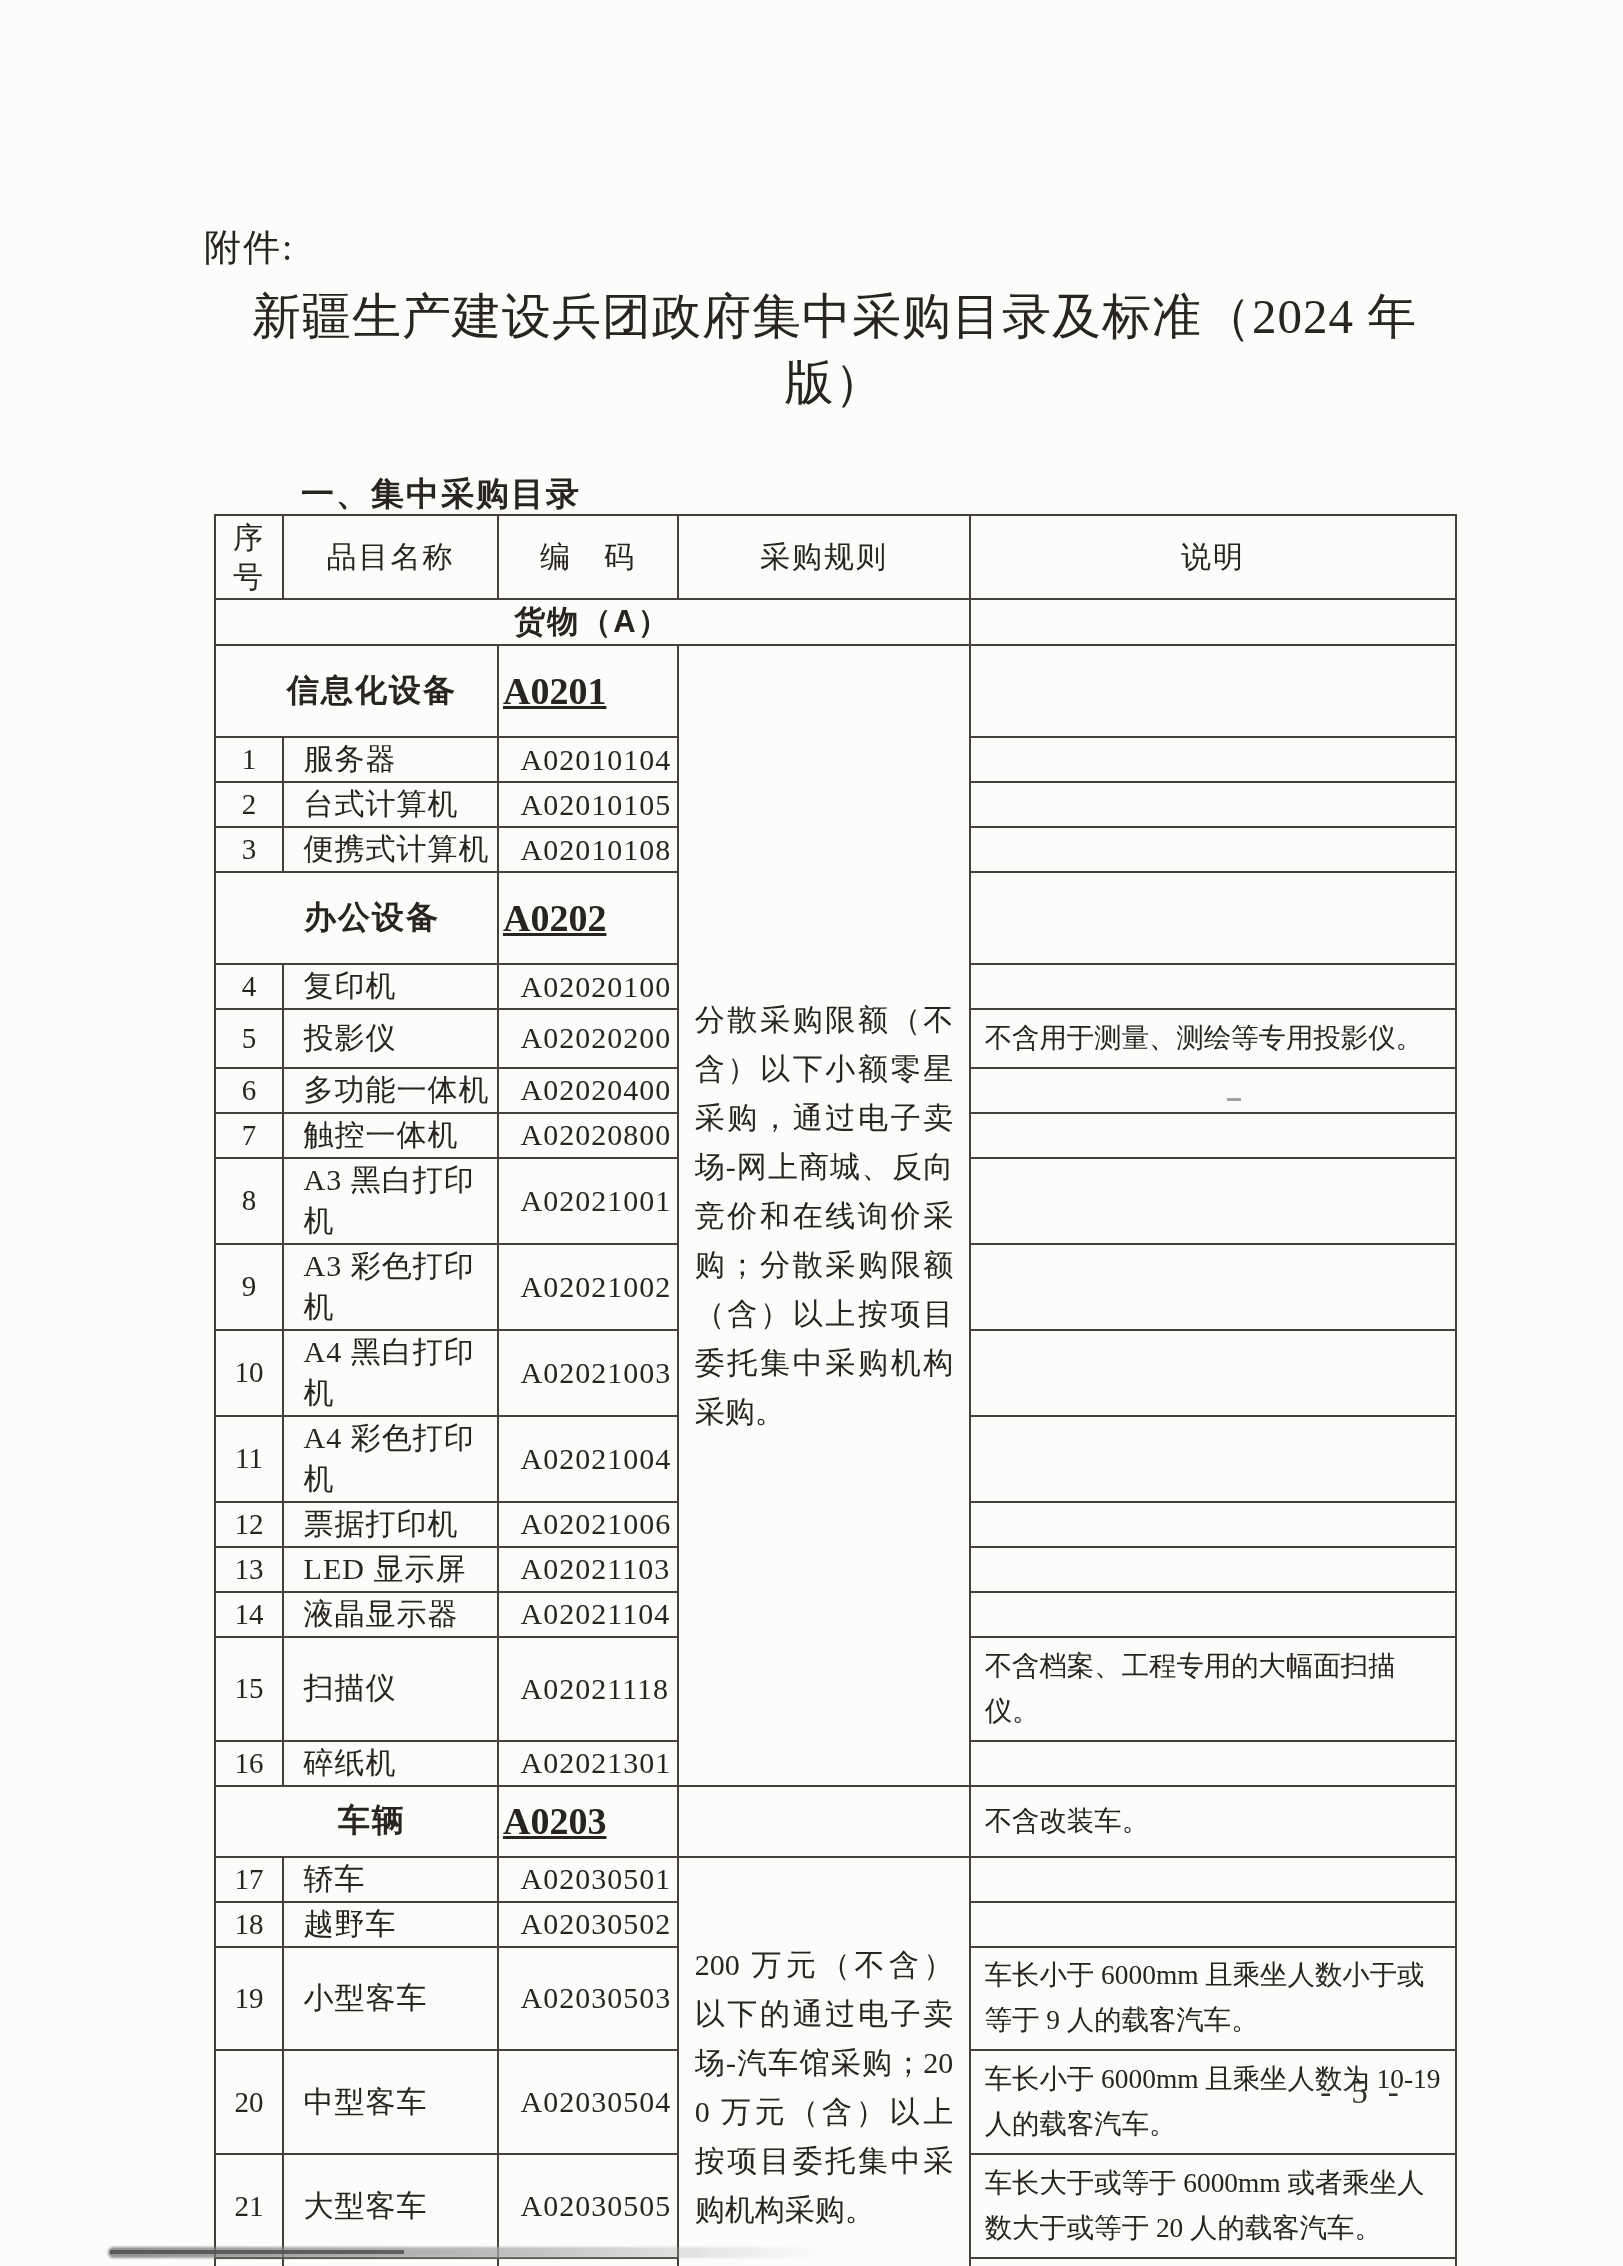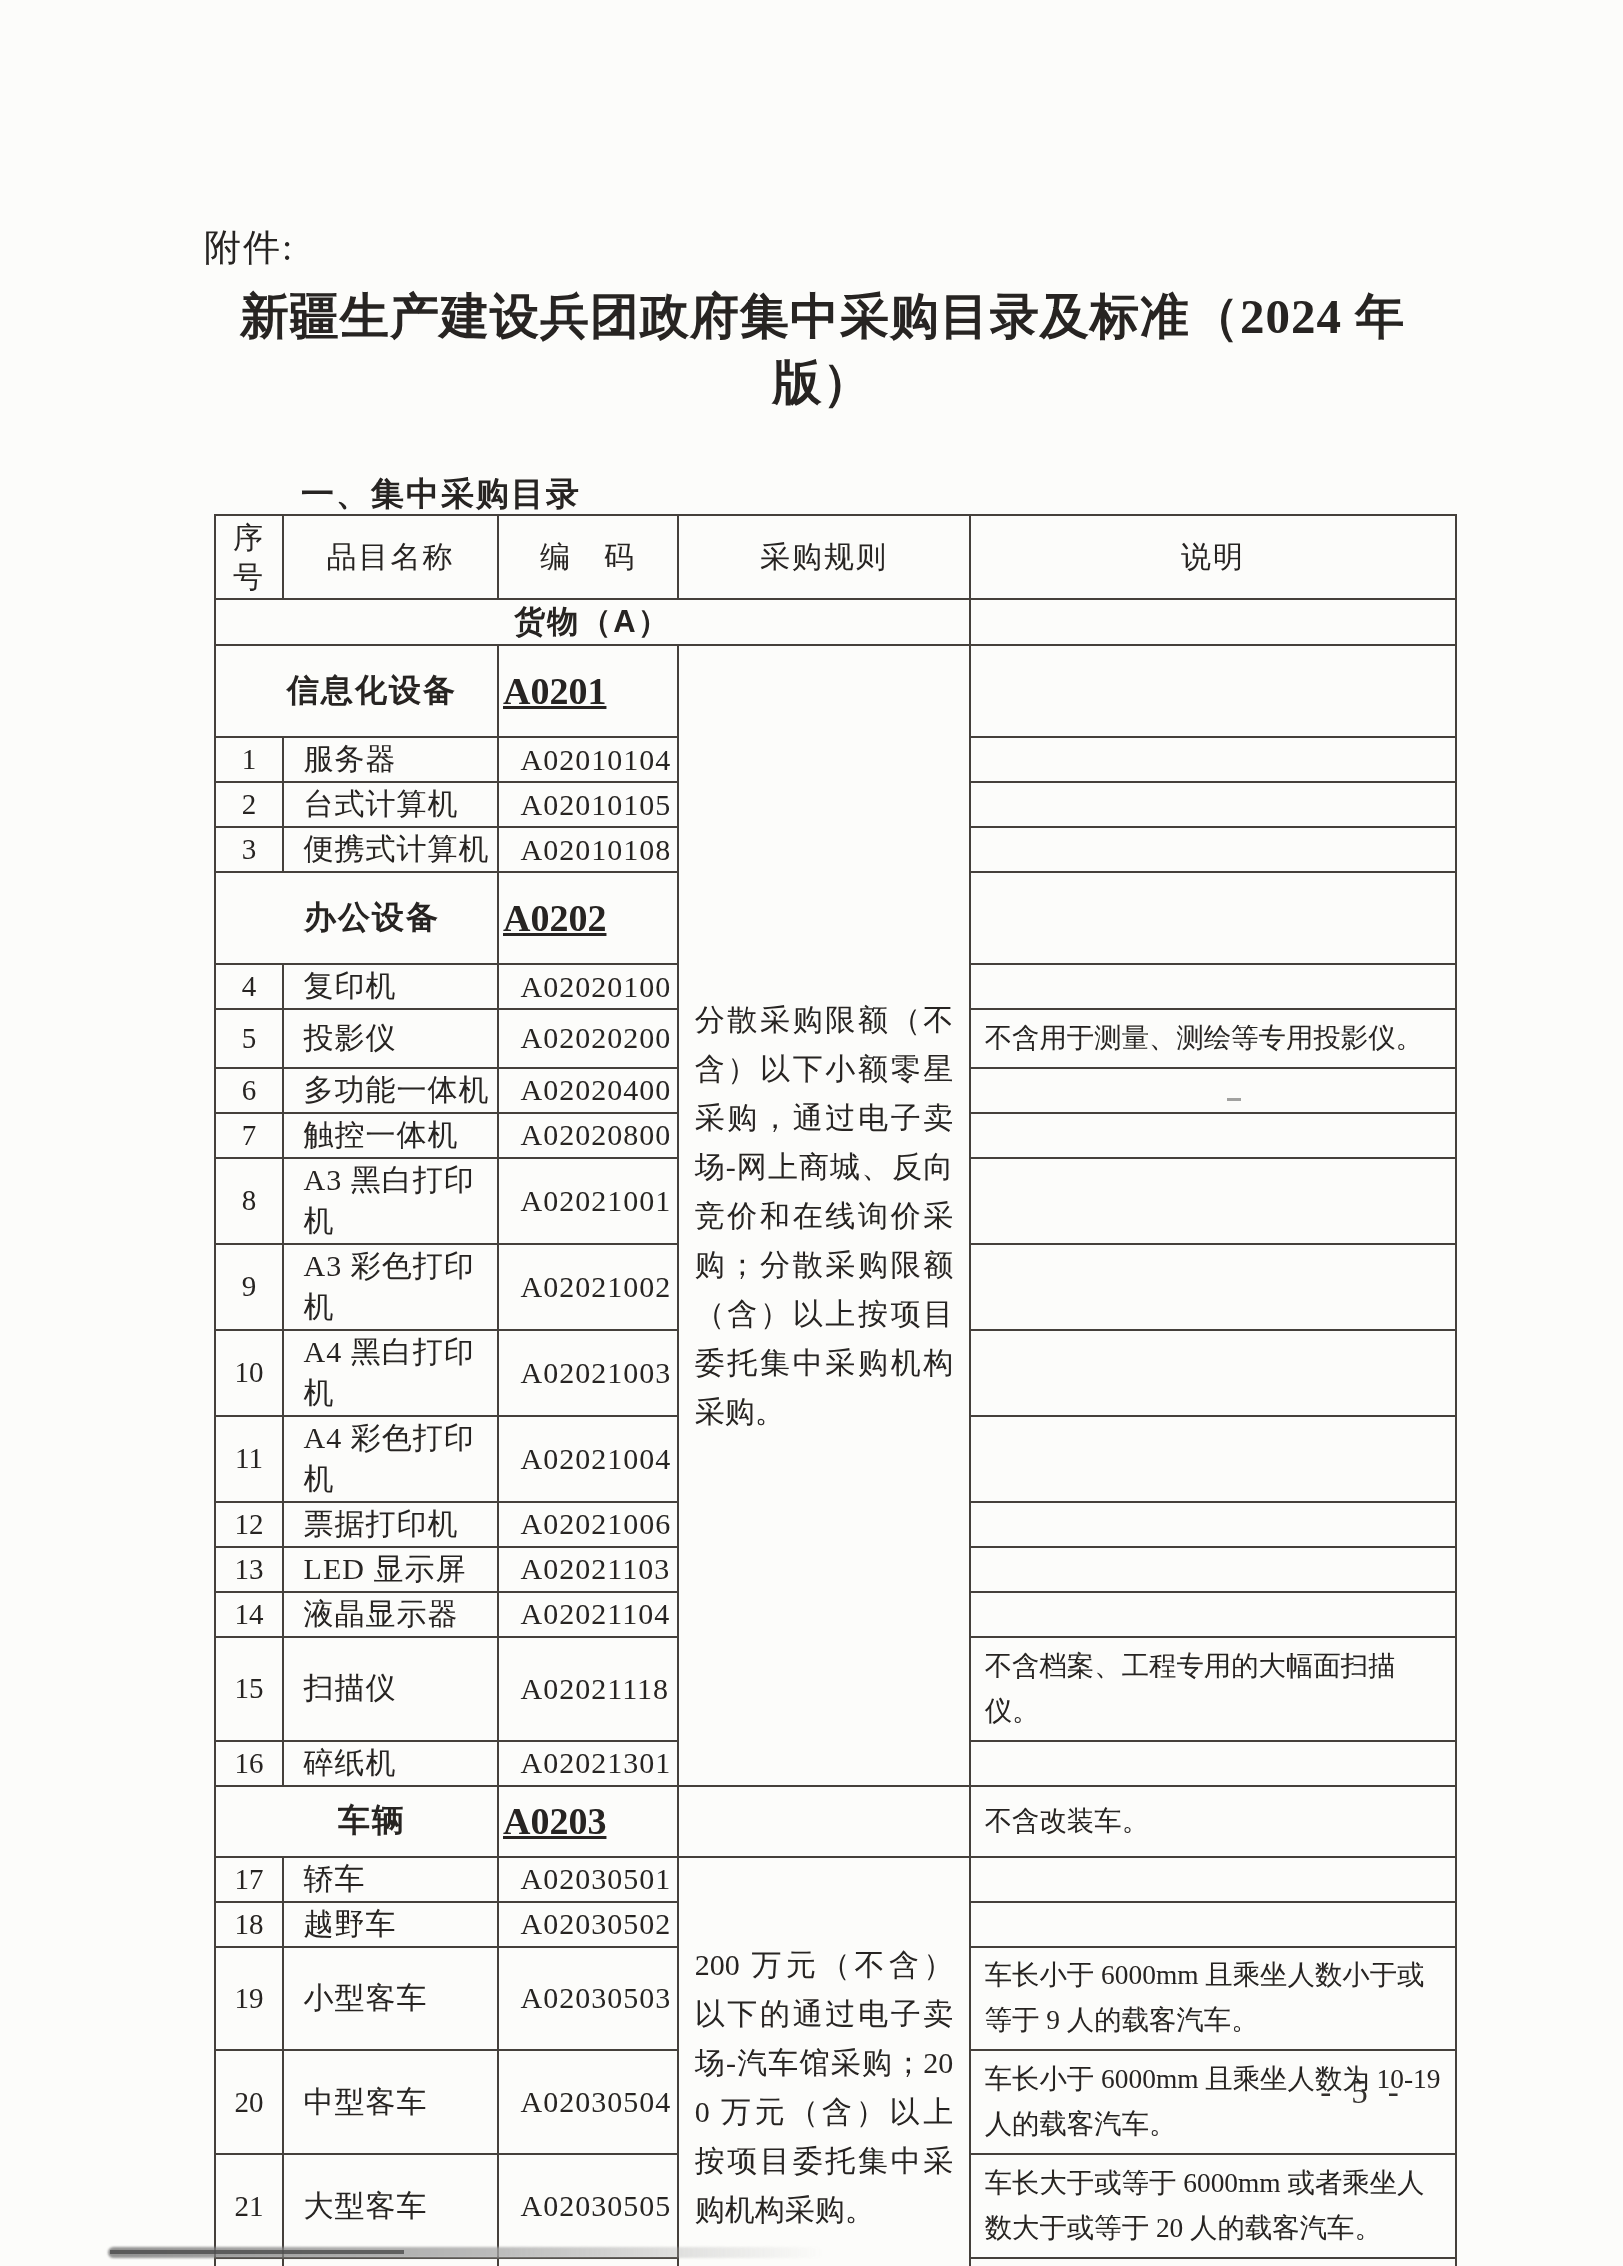--- a/index.html
+++ b/index.html
@@ -9,22 +9,22 @@
     position:relative;
     overflow:hidden;
     font-family:"Liberation Serif","DejaVu Serif",serif;
     color:#272422;
   }
   .attachment{
     position:absolute;left:204px;top:223px;
     font-size:37px;letter-spacing:2px;
   }
   .doc-title{
-    position:absolute;left:202px;top:284px;width:1241px;
-    text-align:center;font-size:49px;font-weight:700;letter-spacing:1px;
+    position:absolute;left:214px;top:284px;width:1241px;
+    text-align:center;font-size:49px;font-weight:400;letter-spacing:1px;
     font-family:"Liberation Serif","DejaVu Serif",serif;
   }
   .section-heading{
     position:absolute;left:301px;top:472px;
     font-size:33px;font-weight:700;
     font-family:"Liberation Sans","DejaVu Sans",sans-serif;
     letter-spacing:2px;
   }
   table.catalog{
     position:absolute;left:214px;top:514px;

